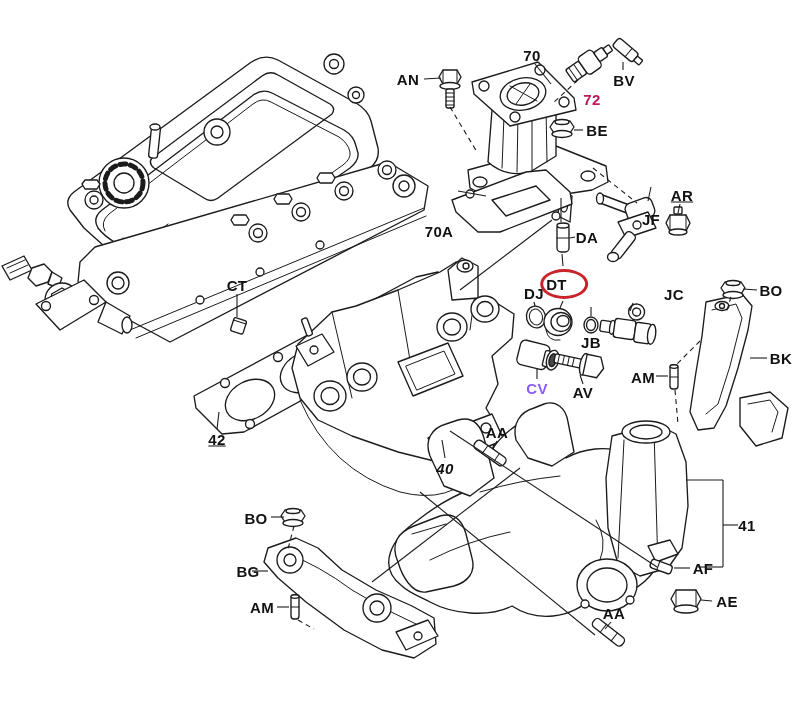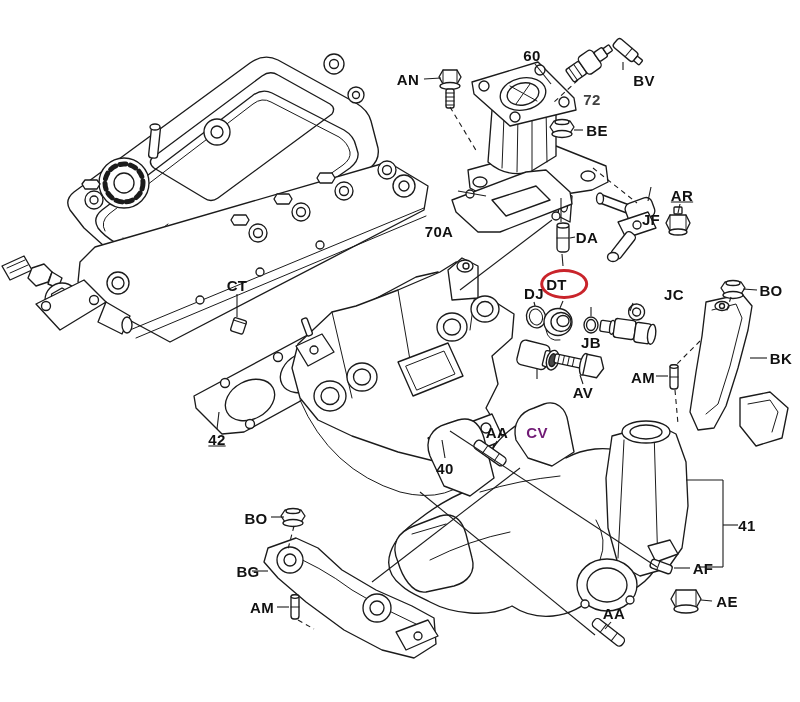--- a/index.html
+++ b/index.html
@@ -371,40 +371,40 @@
         <line x1="593" y1="168" x2="637" y2="203" stroke="#1b1b1b" stroke-width="1.1" stroke-dasharray="5 4"></line>
         <line x1="420" y1="492" x2="595" y2="635" stroke="#1b1b1b" stroke-width="1.1"></line>
         <line x1="450" y1="431" x2="657" y2="567" stroke="#1b1b1b" stroke-width="1.1"></line>
         <line x1="372" y1="582" x2="520" y2="468" stroke="#1b1b1b" stroke-width="1.1"></line>
         <line x1="700" y1="341" x2="677" y2="364" stroke="#1b1b1b" stroke-width="1.1" stroke-dasharray="5 4"></line>
       </g>
   </svg>
 
   <div id="label-layer">
       <div class="callout" style="left: 408px; top: 79px; color: rgb(17, 17, 17);">AN</div>
-      <div class="callout" style="left: 532px; top: 55px; color: rgb(17, 17, 17);">60</div>
-      <div class="callout" style="left: 592px; top: 99px; color: #404040;">72</div>
-      <div class="callout" style="left: 624px; top: 80px; color: rgb(17, 17, 17); margin-left: 20px;">BV</div>
+      <div class="callout" style="left: 532px; top: 55px; color: rgb(17, 17, 17);">70</div>
+      <div class="callout" style="left: 592px; top: 99px; color: #be185d;">72</div>
+      <div class="callout" style="left: 624px; top: 80px; color: rgb(17, 17, 17);">BV</div>
       <div class="callout" style="left: 597px; top: 130px; color: rgb(17, 17, 17);">BE</div>
       <div class="callout" style="left: 439px; top: 191px; color: rgb(17, 17, 17); margin-top: 40px;">70A</div>
       <div class="callout" style="left: 651px; top: 178px; color: rgb(17, 17, 17); margin-top: 41px;">JF</div>
       <div class="callout" style="left: 682px; top: 195px; color: rgb(17, 17, 17); text-decoration: underline;">AR</div>
       <div class="callout" style="left: 587px; top: 237px; color: rgb(17, 17, 17);">DA</div>
       <div class="callout" style="left: 237px; top: 285px; color: rgb(17, 17, 17);">CT</div>
       <div class="callout" style="left: 534px; top: 293px; color: rgb(17, 17, 17);">DJ</div>
       <div class="callout circled" style="left: 564px; top: 284px; color: rgb(17, 17, 17);">DT</div>
       <div class="callout" style="left: 591px; top: 298px; color: rgb(17, 17, 17); margin-top: 44px;">JB</div>
       <div class="callout" style="left: 633px; top: 294px; color: rgb(17, 17, 17); margin-left: 41px;">JC</div>
       <div class="callout" style="left: 771px; top: 290px; color: rgb(17, 17, 17);">BO</div>
       <div class="callout" style="left: 781px; top: 358px; color: rgb(17, 17, 17);">BK</div>
-      <div class="callout" style="left: 537px; top: 388px; color: #701a75; margin-top: 44px;">CV</div>
+      <div class="callout" style="left: 537px; top: 388px; color: #8b5cf6;">CV</div>
       <div class="callout" style="left: 583px; top: 392px; color: rgb(17, 17, 17);">AV</div>
       <div class="callout" style="left: 643px; top: 377px; color: rgb(17, 17, 17);">AM</div>
       <div class="callout" style="left: 217px; top: 439px; color: rgb(17, 17, 17); text-decoration: underline;">42</div>
-      <div class="callout" style="left: 445px; top: 468px; color: rgb(17, 17, 17);">40</div>
+      <div class="callout" style="left: 445px; top: 468px; color: rgb(17, 17, 17); font-style: italic;">40</div>
       <div class="callout" style="left: 497px; top: 432px; color: rgb(17, 17, 17);">AA</div>
       <div class="callout" style="left: 256px; top: 518px; color: rgb(17, 17, 17);">BO</div>
       <div class="callout" style="left: 248px; top: 571px; color: rgb(17, 17, 17);">BG</div>
       <div class="callout" style="left: 262px; top: 607px; color: rgb(17, 17, 17);">AM</div>
       <div class="callout" style="left: 614px; top: 613px; color: rgb(17, 17, 17);">AA</div>
       <div class="callout" style="left: 747px; top: 525px; color: rgb(17, 17, 17);">41</div>
       <div class="callout" style="left: 703px; top: 568px; color: rgb(17, 17, 17);">AF</div>
       <div class="callout" style="left: 727px; top: 601px; color: rgb(17, 17, 17);">AE</div>
     </div>
 </div>

